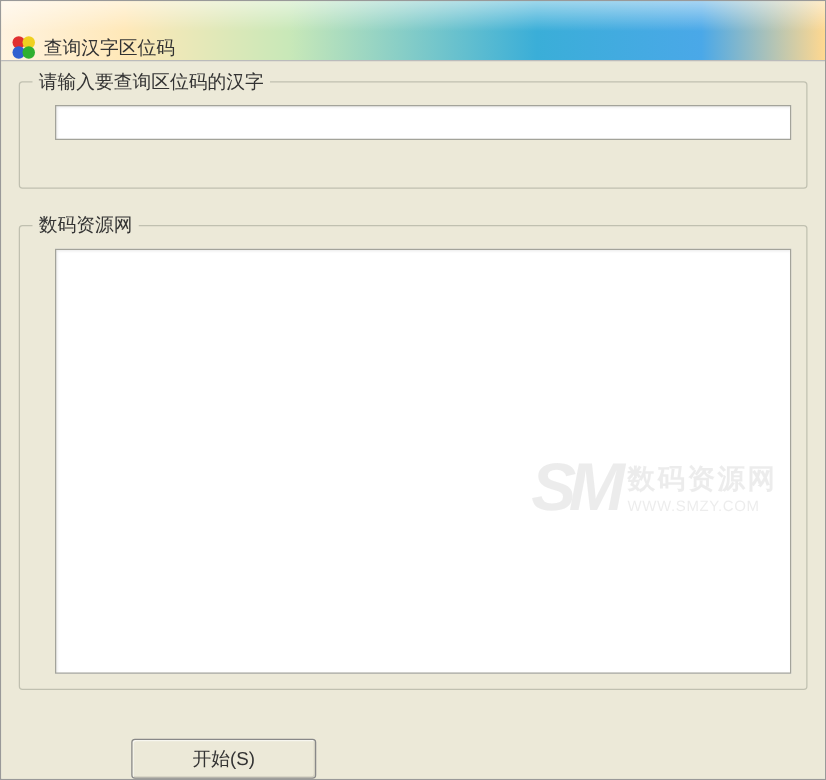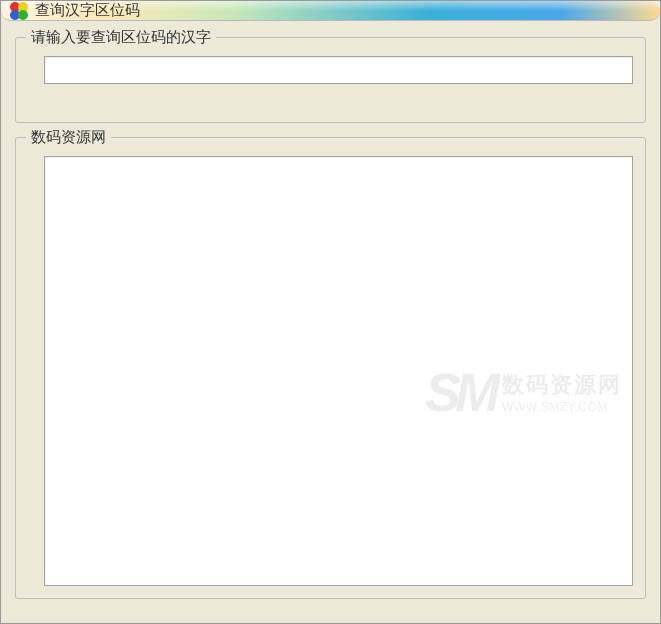--- a/index.html
+++ b/index.html
@@ -17,28 +17,27 @@
     }
     .window {
       width: 100%;
       height: 100%;
       background: #ece9d8;
       border: 1px solid #999;
       display: flex;
       flex-direction: column;
     }
     .title-bar {
-      height: 20px;
+      height: 48px;
       background: linear-gradient(to right, #fff3e0 0%, #ffe8b8 15%, #c8e8b8 35%, #3aaed8 65%, #4aa8e8 85%, #ffd890 100%);
       border-bottom: 1px solid #bbb;
       display: flex;
-      align-items: center;
+      align-items: flex-end;
       padding: 0 8px;
       position: relative;
-      border-radius: 18px;
     }
     .title-bar-overlay {
       position: absolute;
       top: 0;
       left: 0;
       right: 0;
       height: 50%;
       background: linear-gradient(to bottom, rgba(255,255,255,0.5), rgba(255,255,255,0));
     }
     .app-icon {
@@ -64,21 +63,21 @@
       background: #ece9d8;
       padding: 16px 14px 0 14px;
       display: flex;
       flex-direction: column;
     }
     .group-box {
       border: 1px solid #c0c0b0;
       border-radius: 3px;
       position: relative;
       padding: 18px 12px 12px 28px;
-      margin-bottom: 14px;
+      margin-bottom: 29px;
       background: #ece9d8;
     }
     .group-label {
       position: absolute;
       top: -10px;
       left: 10px;
       background: #ece9d8;
       padding: 0 5px;
       font-size: 15px;
       color: #333;
@@ -194,16 +193,17 @@
           <span class="watermark-logo">SM</span>
           <div class="watermark-text">
             <span class="watermark-cn">数码资源网</span>
             <span class="watermark-url">WWW.SMZY.COM</span>
           </div>
         </div>
       </div>
     </fieldset>
 
     <div class="button-bar">
+      <button class="btn">开始(S)</button>
     </div>
 
   </div>
 </div>
 
 </body></html>

